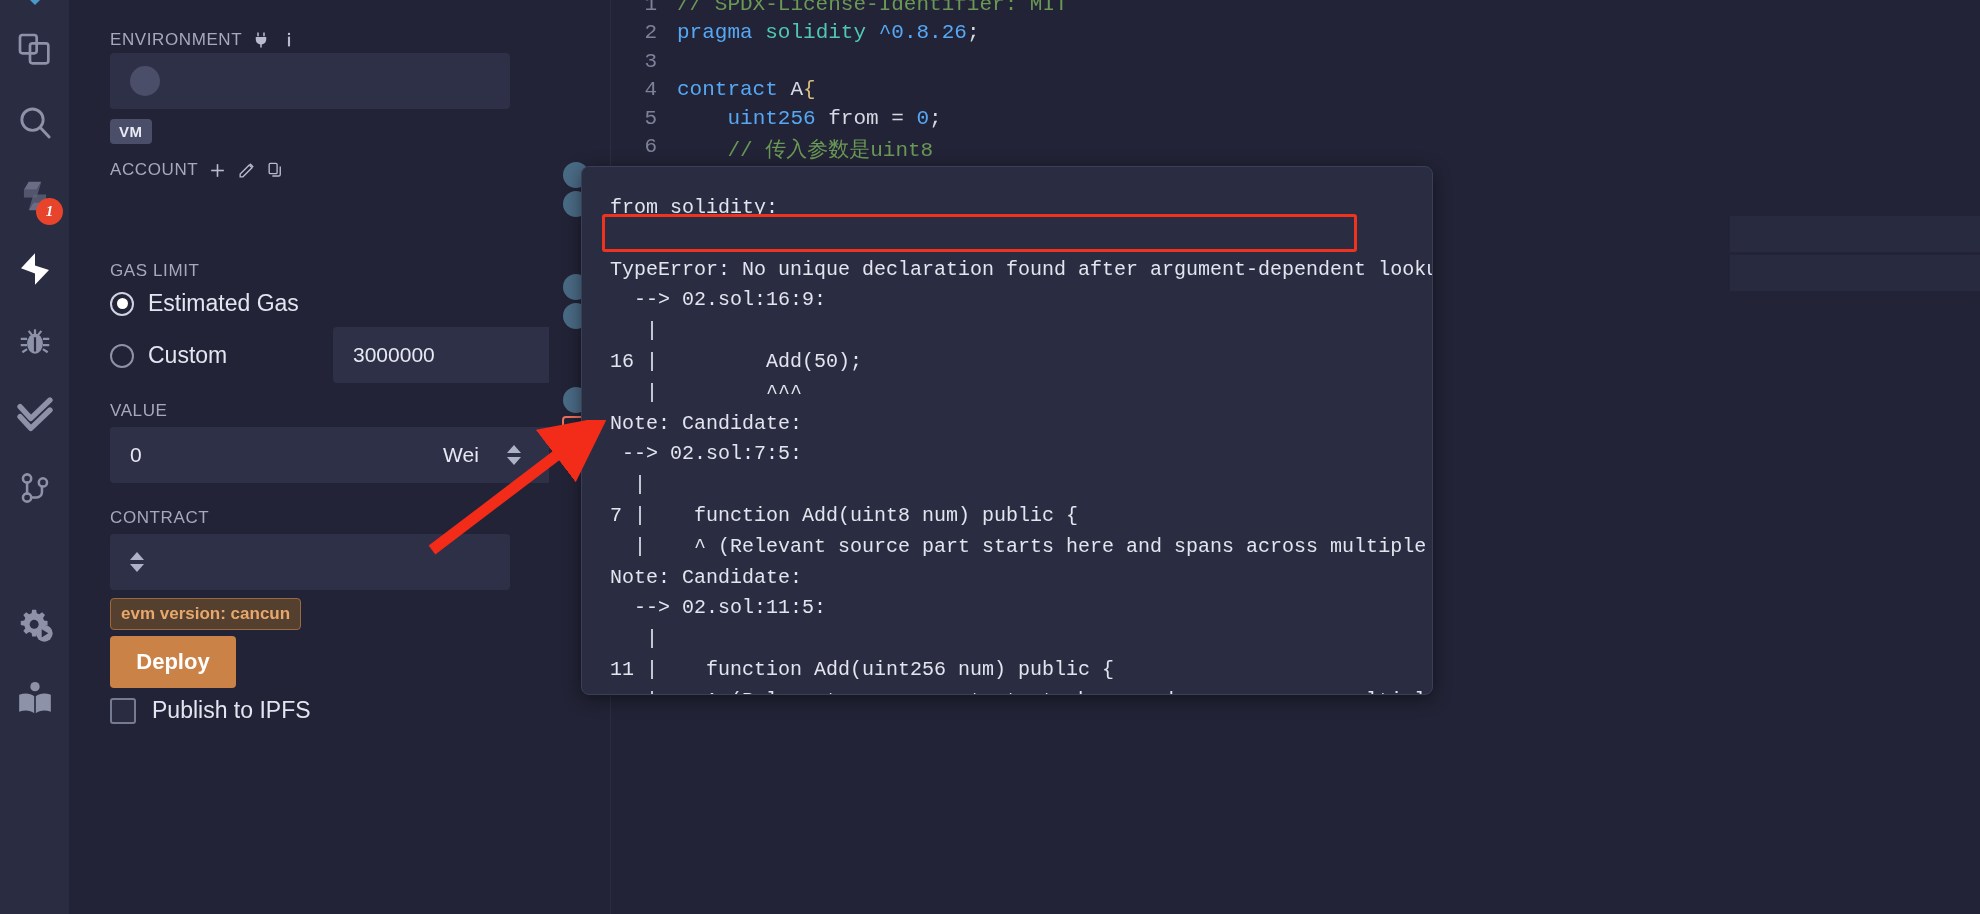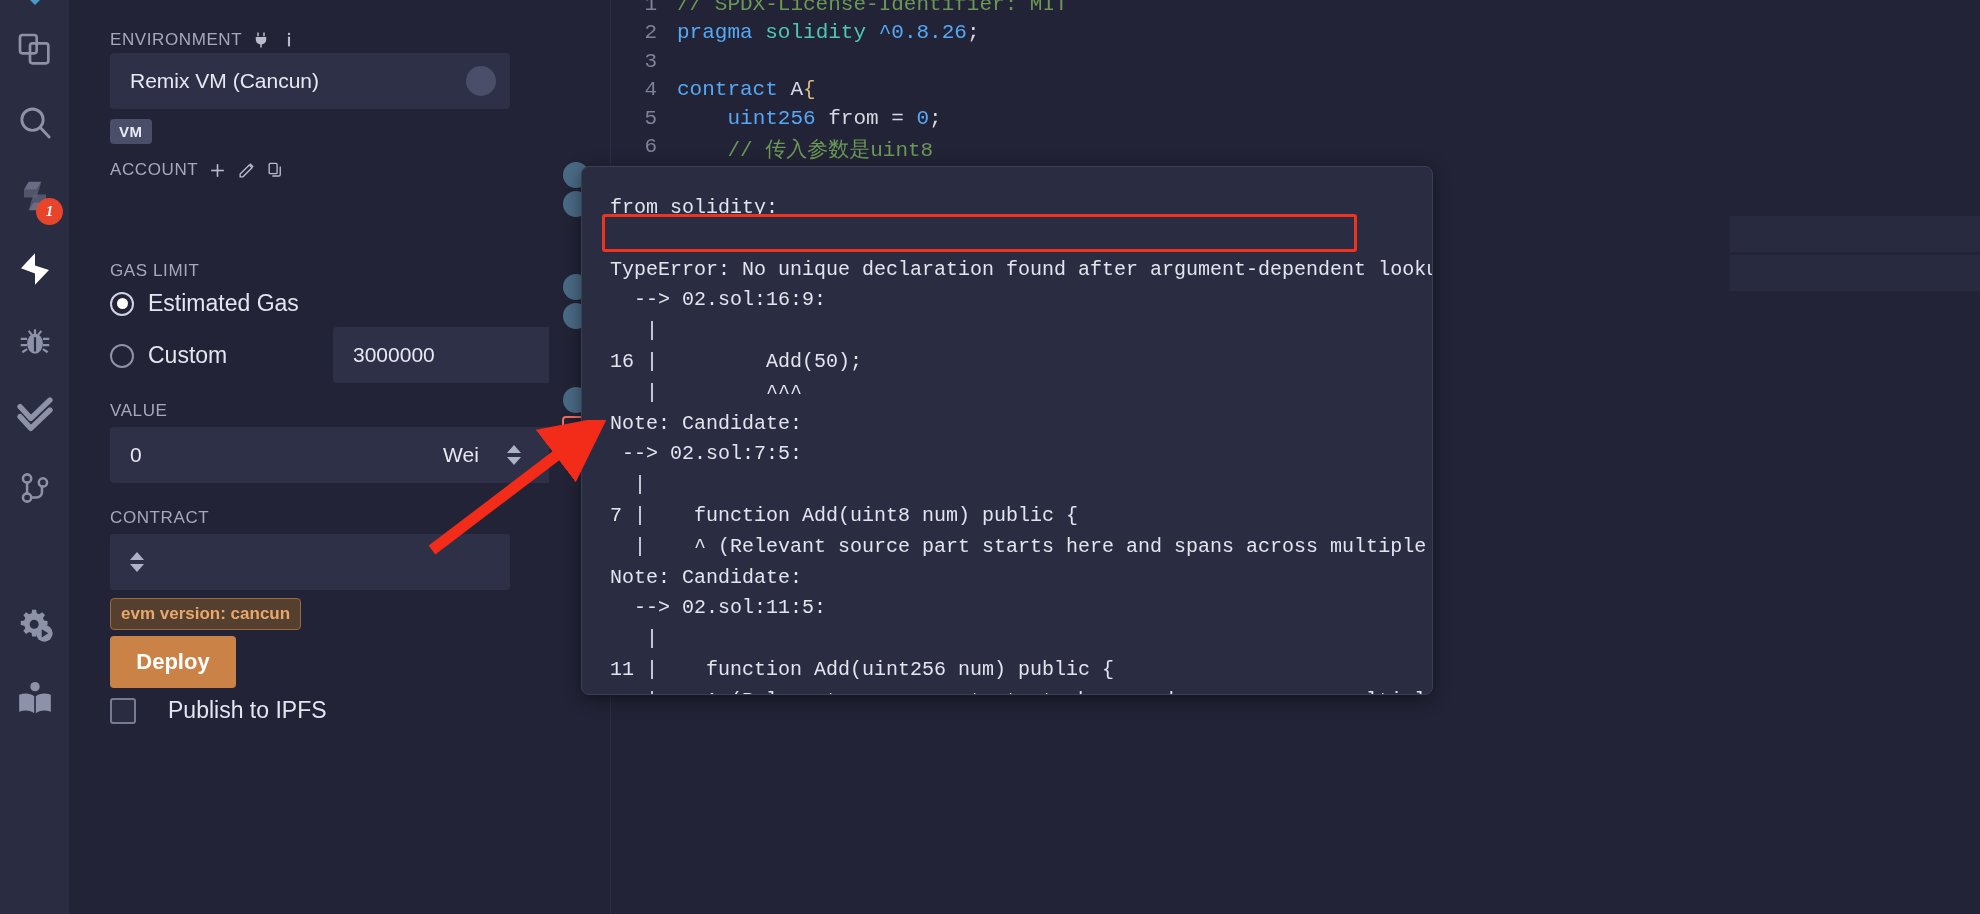--- a/index.html
+++ b/index.html
@@ -95,21 +95,21 @@
   .evm-chip {
     display: inline-block;
     border: 1px solid #9a6a3f; background: #55402f; color: #e8a86b;
     font-size: 17px; font-weight: bold; padding: 5px 10px; border-radius: 4px;
   }
   .deploy-btn {
     background: #cb8246; color: #fff; border: none; border-radius: 4px;
     font-size: 22px; font-weight: bold; width: 126px; height: 52px;
     cursor: pointer; font-family: "Liberation Sans", sans-serif;
   }
-  .ipfs-row { display: flex; align-items: center; gap: 32px; }
+  .ipfs-row { display: flex; align-items: center; gap: 16px; }
   .checkbox {
     width: 26px; height: 26px; border: 2px solid #777b92; border-radius: 3px;
     background: #2a2c42;
   }
   .ipfs-lbl { font-size: 23px; color: #e3e5f0; }
 
   
   .editor {
     position: absolute; left: 549px; top: 0; right: 0; height: 914px;
     background: #222336;
@@ -291,21 +291,20 @@
         </svg>
       </span>
       <span class="mini">
         <svg width="18" height="18" viewBox="0 0 24 24" fill="#b9bccd">
           <rect x="10.6" y="2.5" width="2.8" height="2.8"></rect>
           <rect x="10.6" y="7.5" width="2.8" height="13"></rect>
         </svg>
       </span>
     </div>
     <div class="field" style="position:absolute;left:41px;top:53px">
-      <span class="val">Remix VM (Cancun)</span>
       <span class="spin-round">
           <i class="up"></i>
           <i class="dn"></i>
         </span>
     </div>
     <span class="vm-chip" style="position:absolute;left:41px;top:119px">VM</span>
 
     <div class="sec-label" style="position:absolute;left:41px;top:160px">
       <span>ACCOUNT</span>
       <span class="mini">

